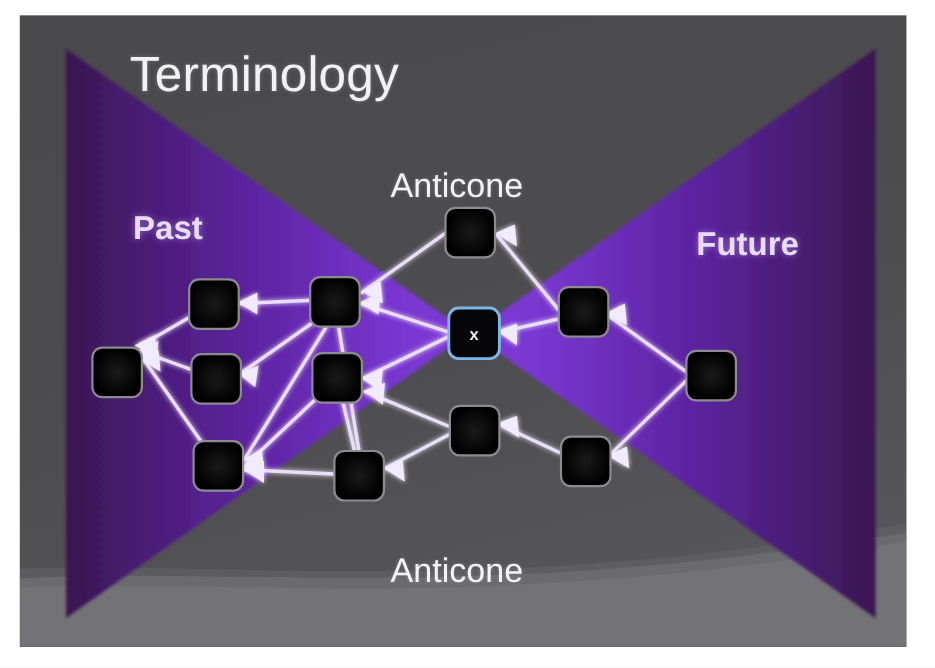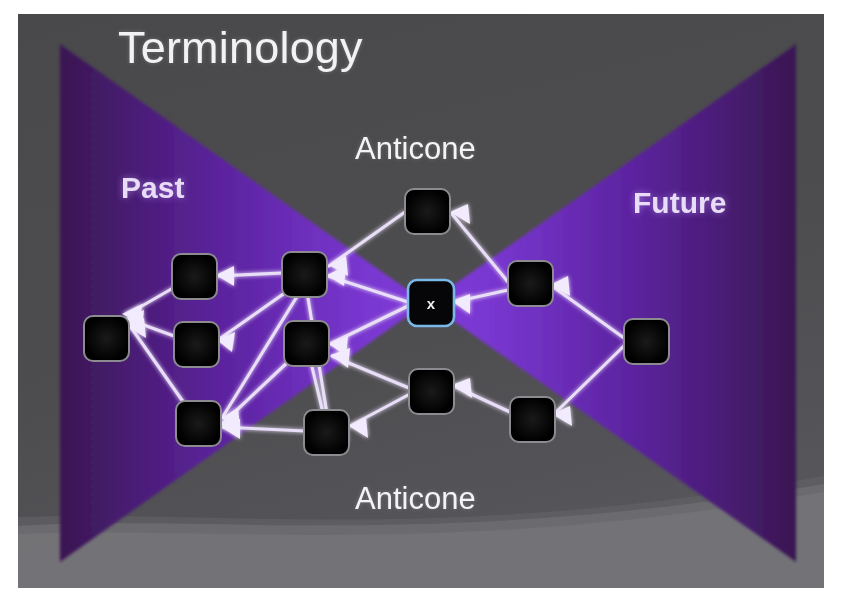--- a/index.html
+++ b/index.html
@@ -32,20 +32,21 @@
     left: 0;
     top: 0;
     width: 806px;
     height: 574px;
     display: block;
   }
   .label {
     position: absolute;
     white-space: nowrap;
     pointer-events: none;
+    margin-top: 20px;
   }
   #title {
     left: 100px;
     top: 8px;
     font-size: 45px;
     font-weight: 400;
     color: #f2f2f4;
     letter-spacing: 0.2px;
     text-shadow: 0 0 4px rgba(255,255,255,0.22);
   }

